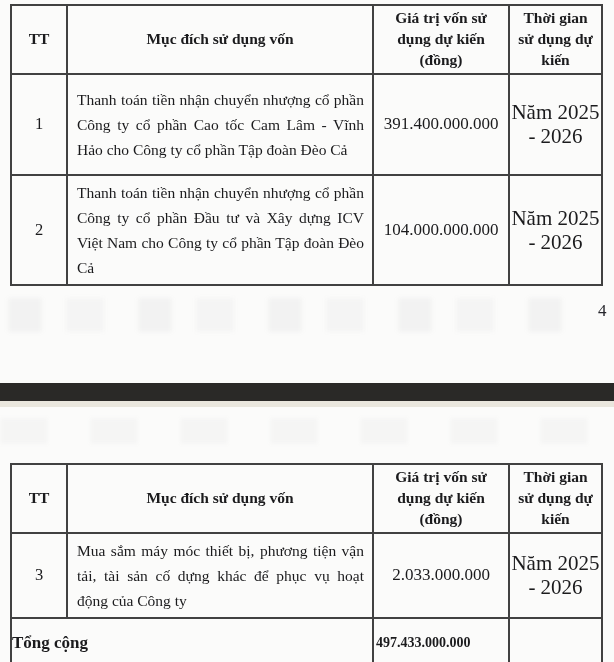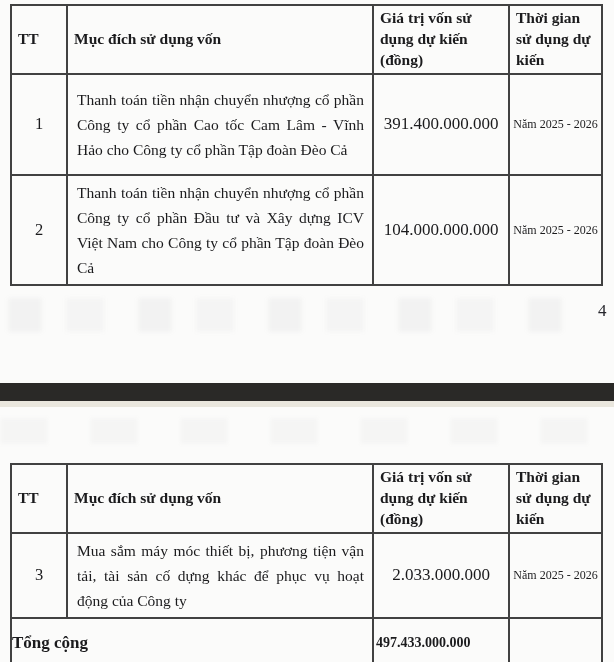--- a/index.html
+++ b/index.html
@@ -28,21 +28,21 @@
   .doc-table th,
   .doc-table td {
     border: 2px solid #414141;
     vertical-align: middle;
     overflow: hidden;
   }
   .doc-table th {
     font-weight: bold;
     font-size: 15.5px;
     line-height: 1.35;
-    text-align: left;
+    text-align: center;
     padding: 2px 6px;
   }
   td.cell-tt {
     text-align: center;
     font-size: 16.5px;
     padding: 0;
   }
   td.cell-purpose {
     text-align: justify;
     font-size: 15.5px;
@@ -51,21 +51,21 @@
     font-family: Liberation Serif, serif;
   }
   td.cell-value {
     text-align: center;
     font-size: 17px;
     padding: 16px 2px;
     white-space: nowrap;
   }
   td.cell-time {
     text-align: center;
-    font-size: 12px;
+    font-size: 21px;
     line-height: 24px;
     padding: 0 0;
   }
   td.cell-total-label {
     text-align: left;
     font-weight: bold;
     font-size: 17px;
     padding: 0;
   }
   td.cell-total-value {

